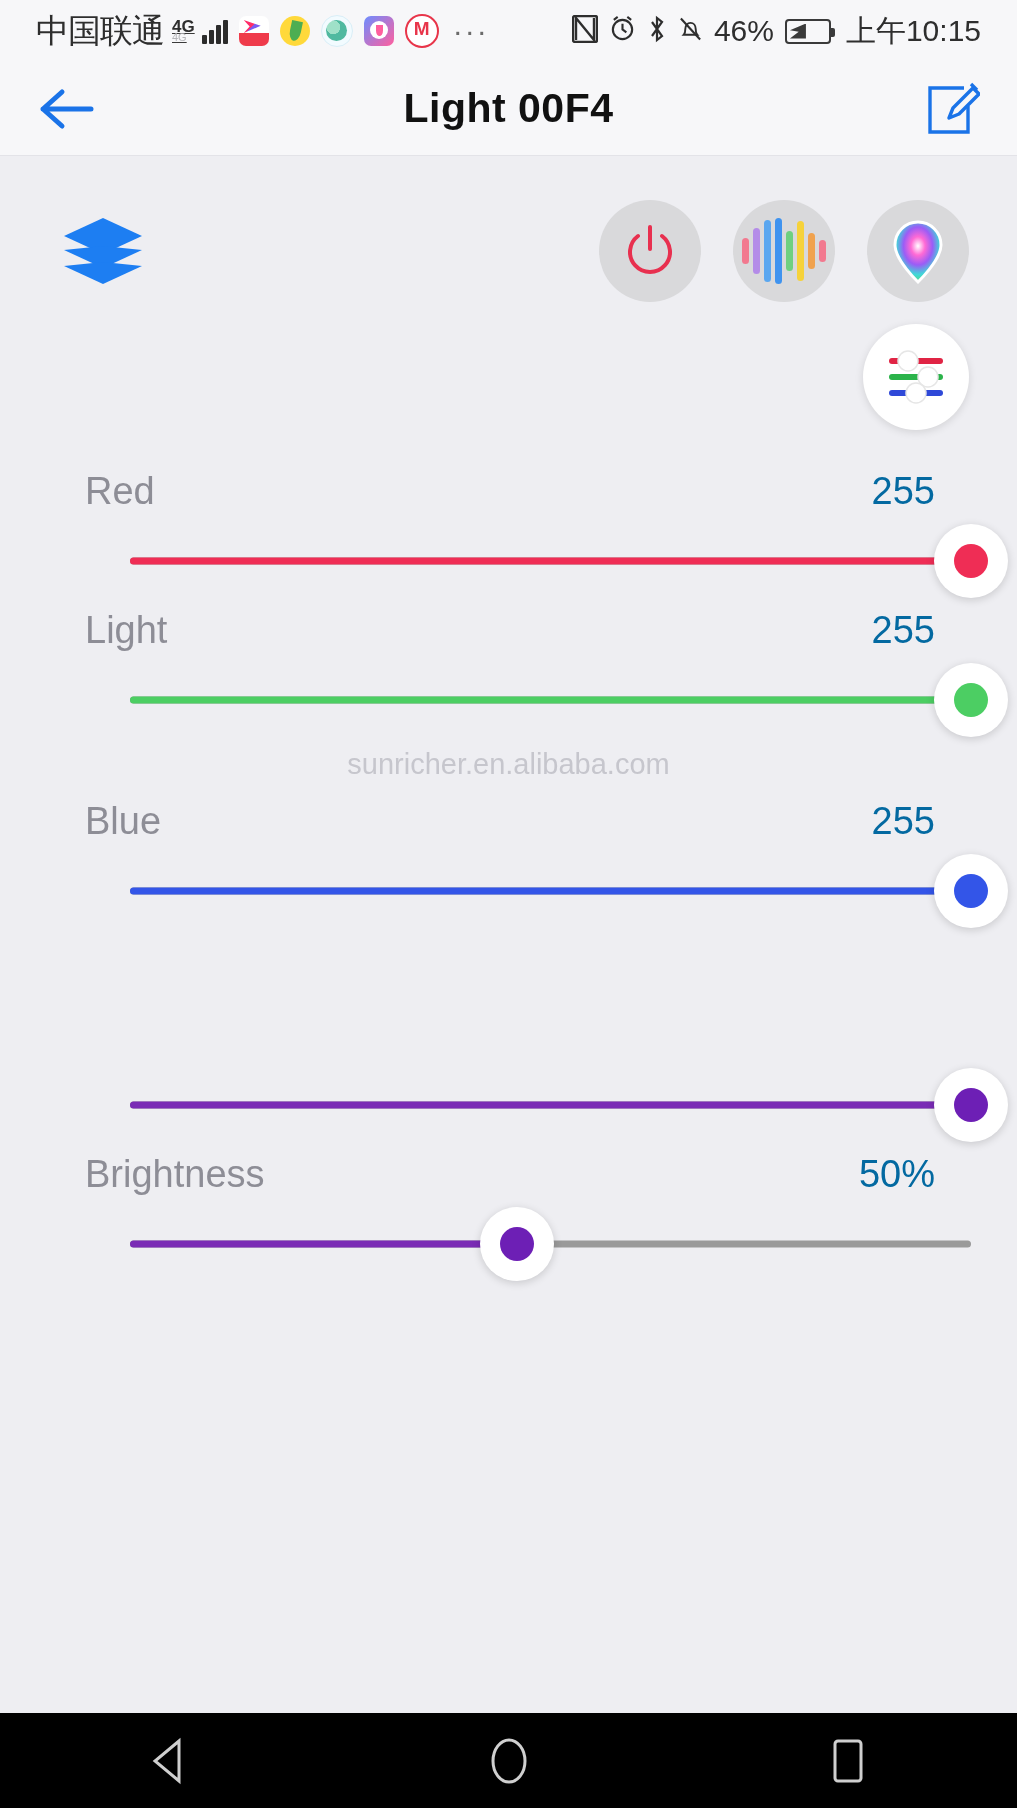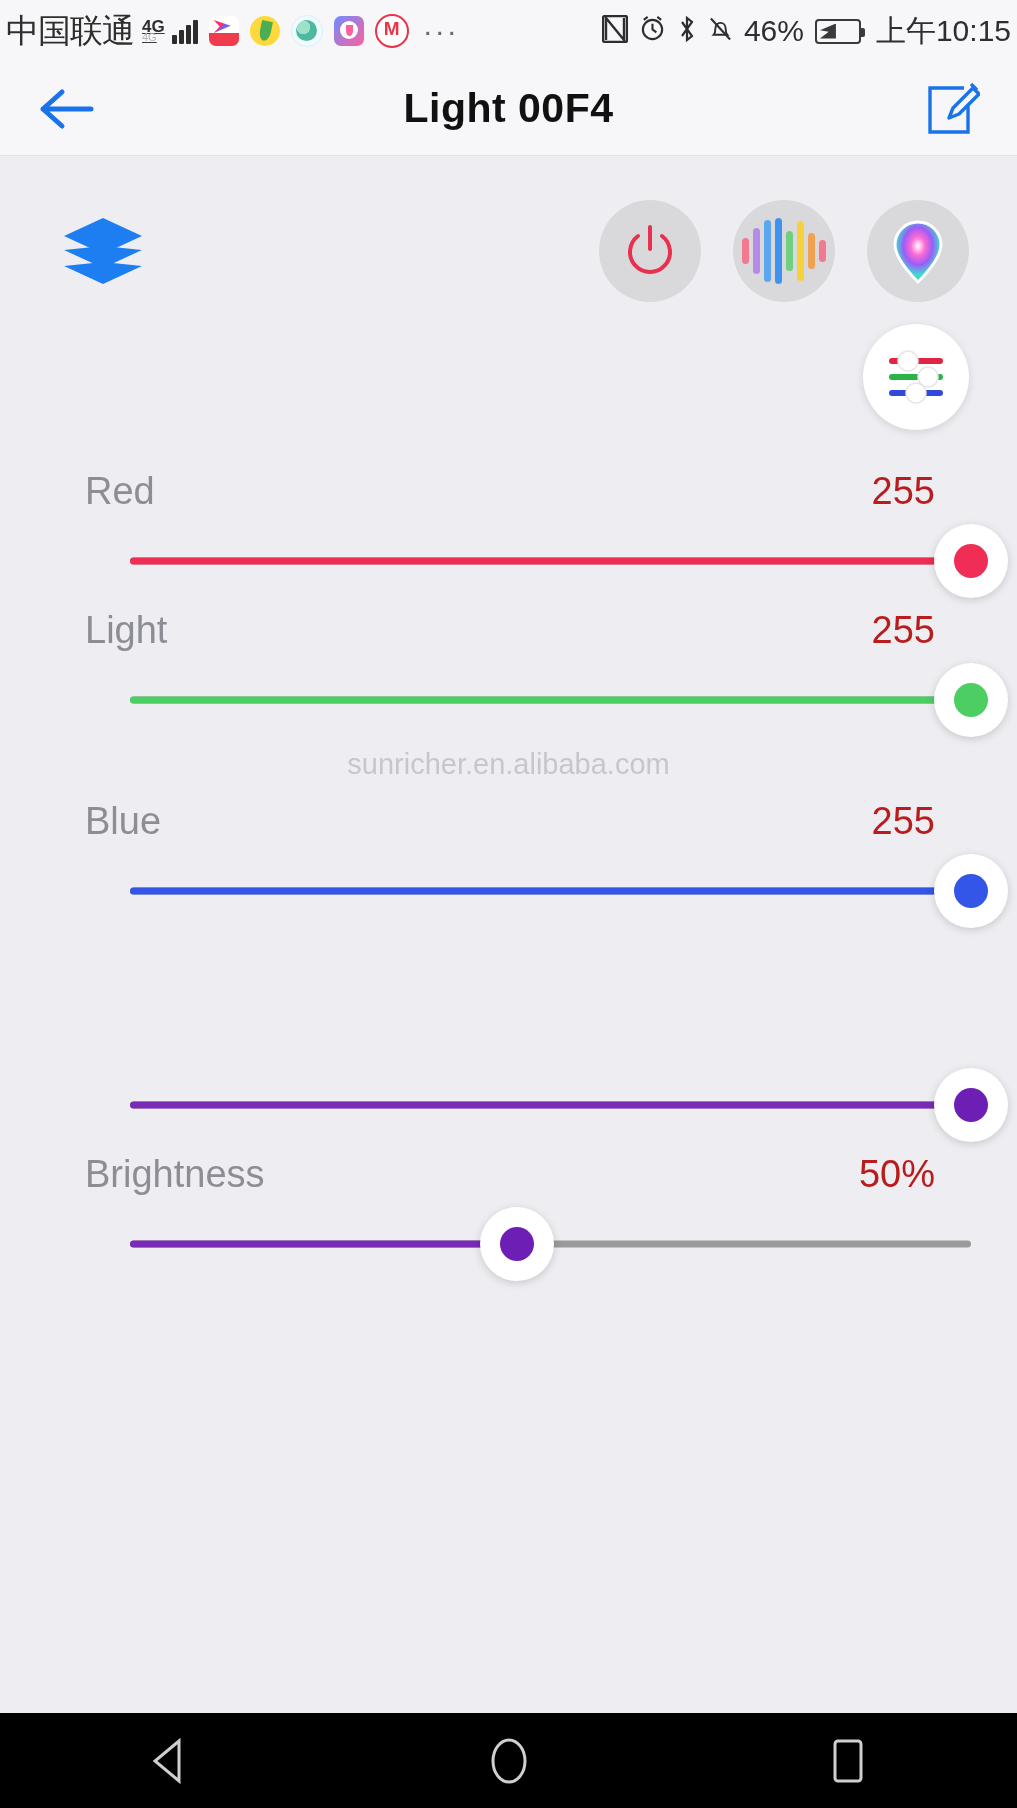--- a/index.html
+++ b/index.html
@@ -8,21 +8,21 @@
     background:#eeeef2;
     font-family:"Liberation Sans", sans-serif;
     overflow:hidden;
     position:relative;
   }
   
   .statusbar{
     height:62px;width:100%;
     background:#f7f7f9;
     display:flex;align-items:center;
-    padding:0 6px;box-sizing:border-box;
+    padding:0 36px;box-sizing:border-box;
     color:#3a3a3a;
   }
   .sb-left{display:flex;align-items:center;gap:6px;flex:0 0 auto;}
   .sb-carrier{font-size:33px;letter-spacing:-1px;color:#2e2e2e;}
   .sb-4g{display:flex;flex-direction:column;align-items:flex-start;line-height:0.78;margin-left:2px;text-decoration:underline;}
   .sb-4g b{font-size:17px;font-weight:700;color:#2e2e2e;}
   .sb-4g i{font-size:11px;font-style:normal;color:#b4b4b8;}
   .bars{display:flex;align-items:flex-end;gap:2px;height:26px;margin-left:1px;}
   .bars span{width:5px;background:#2c2c2c;border-radius:1px;}
   .bars span:nth-child(1){height:9px;}
@@ -92,21 +92,21 @@
     box-shadow:0 2px 9px rgba(0,0,0,.12);
   }
   
   .sliders{padding:0 0 0 0;margin-top:40px;}
   .slider-row{position:relative;height:auto;margin-bottom:0;}
   .slider-head{
     display:flex;justify-content:space-between;align-items:baseline;
     padding:0 82px 0 85px;
   }
   .slider-label{font-size:38px;color:#8d8d96;font-weight:400;}
-  .slider-value{font-size:38px;color:#b91c1c;font-weight:400;}
+  .slider-value{font-size:38px;color:#0369a1;font-weight:400;}
   .track-wrap{position:relative;height:96px;margin:0 46px 0 130px;}
   .track{
     position:absolute;top:50%;left:0;right:0;height:7px;border-radius:4px;
     transform:translateY(-50%);background:#9a9a9a;
   }
   .track-fill{position:absolute;top:0;left:0;bottom:0;border-radius:4px;}
   .thumb{
     position:absolute;top:50%;transform:translate(-50%,-50%);
     width:74px;height:74px;border-radius:50%;background:#fff;
     box-shadow:0 2px 8px rgba(0,0,0,.16);

